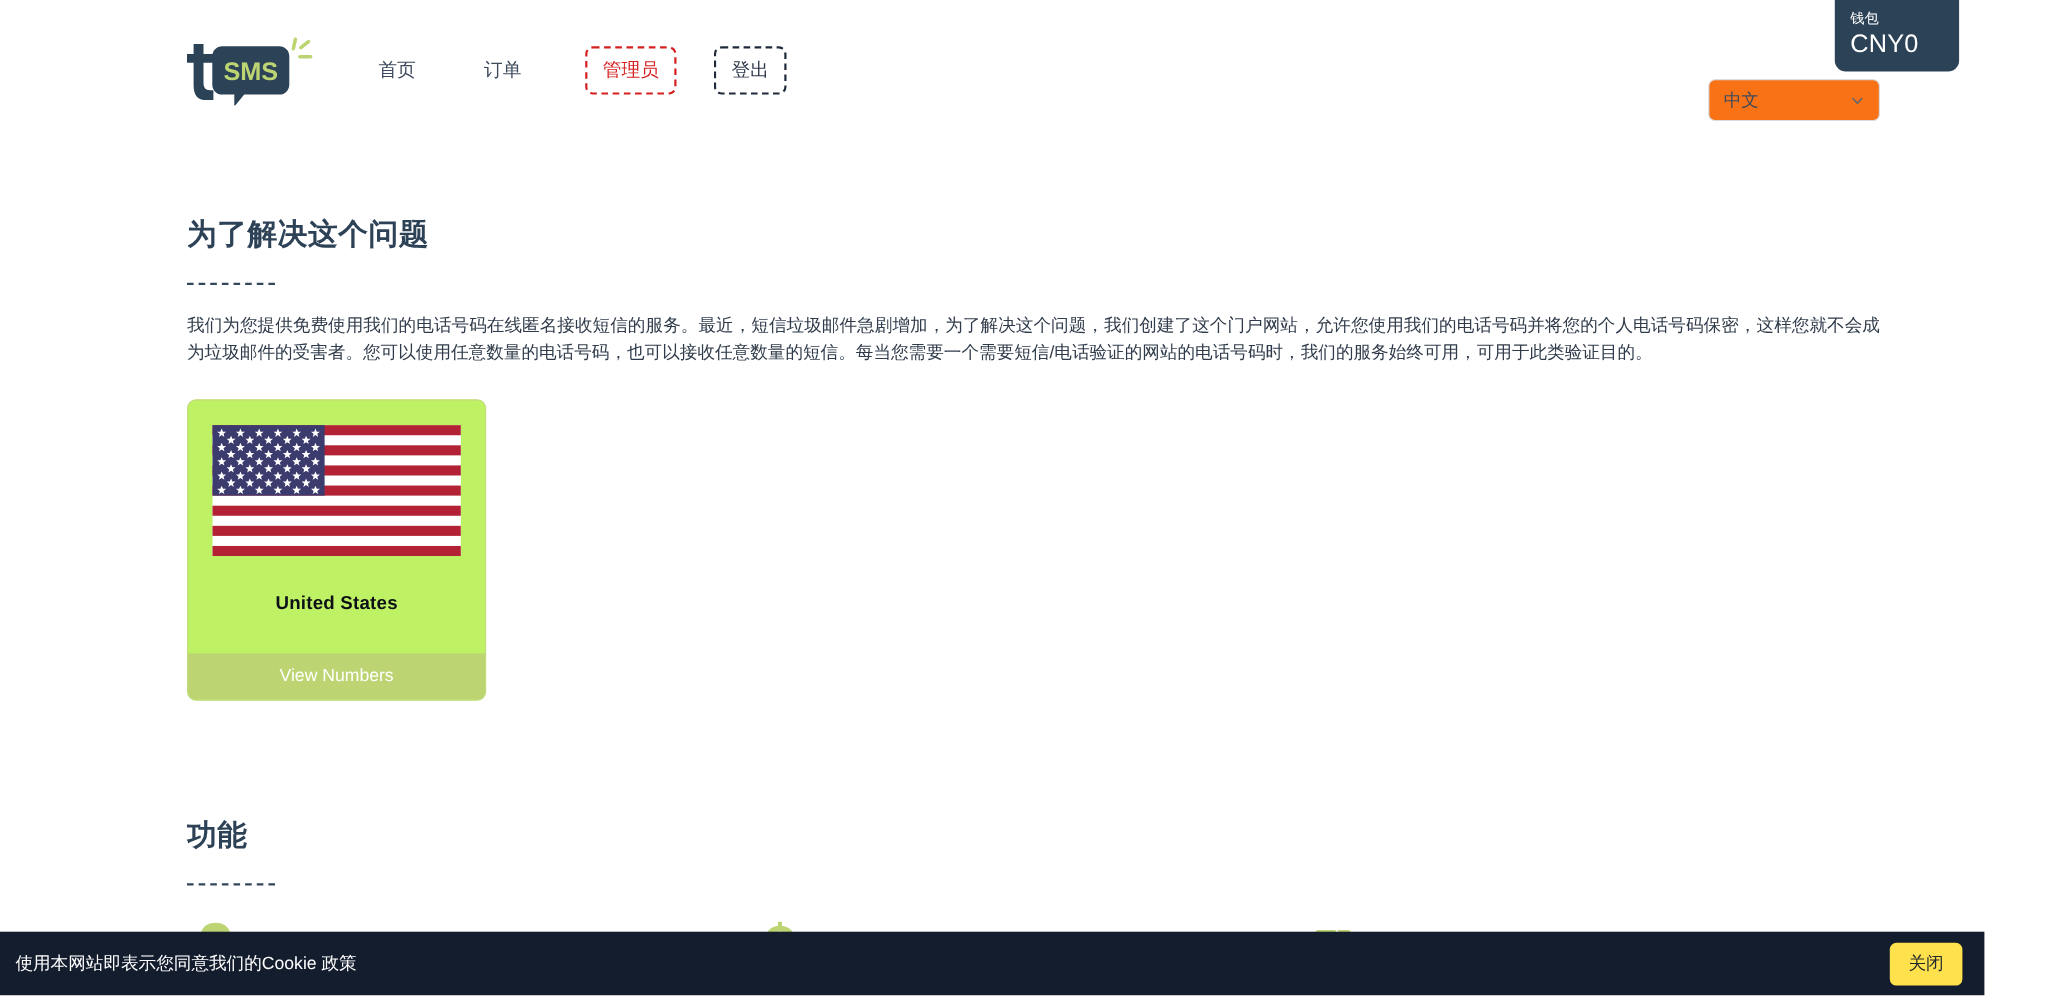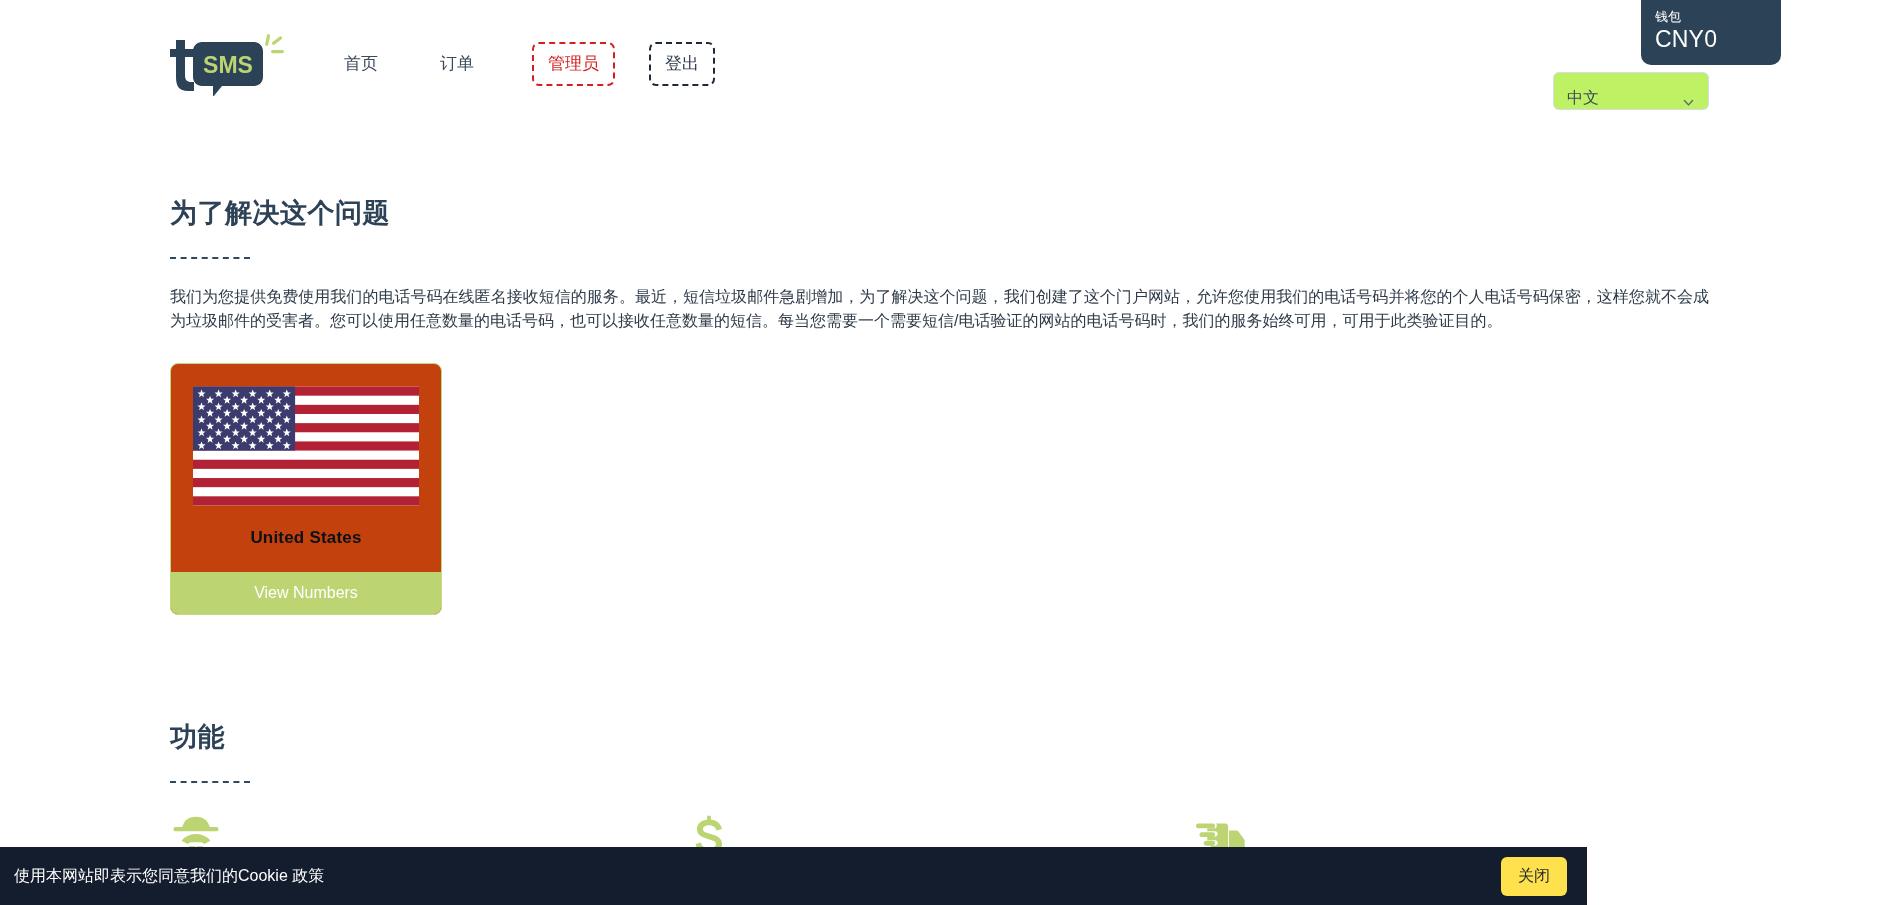--- a/index.html
+++ b/index.html
@@ -11,21 +11,21 @@
     background: #ffffff;
     font-family: "Liberation Sans", "DejaVu Sans", sans-serif;
   }
   body { position: relative; }
 
   
   .wallet-badge {
     position: absolute;
     top: 0;
     right: 98px;
-    width: 140px;
+    width: 113px;
     background: #2b4257;
     color: #ffffff;
     border-radius: 0 0 10px 10px;
     padding: 8px 14px 12px 14px;
     z-index: 40;
   }
   .wallet-label {
     font-size: 13px;
     line-height: 17px;
     font-weight: 400;
@@ -94,23 +94,23 @@
   }
 
   .lang-select {
     position: absolute;
     right: 170px;
     top: 72px;
     width: 156px;
     height: 38px;
     border: 1px solid #d7dce2;
     border-radius: 6px;
-    background: #bef264;
-    display: flex;
-    align-items: flex-end;
+    background: #f97316;
+    display: flex;
+    align-items: center;
     padding: 0 13px;
     cursor: pointer;
   }
   .lang-select .lang-value {
     font-size: 16px;
     color: #3d4a5c;
     flex: 1;
   }
   .chev {
     width: 13px; height: 13px;
@@ -152,24 +152,25 @@
   .cards-row {
     margin-top: 30px;
     display: flex;
     gap: 24px;
   }
   .country-card {
     width: 272px;
     border: 1px solid #c3d97f;
     border-radius: 8px;
     overflow: hidden;
-    background: #c2410c;
+    background: #bef264;
     display: flex;
     flex-direction: column;
     cursor: pointer;
+    gap: 11px;
   }
   .flag-wrap {
     padding: 22px 22px 0 22px;
     display: flex;
     justify-content: center;
   }
   .flag {
     width: 228px;
     height: 120px;
     display: block;
@@ -212,21 +213,21 @@
     font-weight: 700;
     color: #2d4256;
     letter-spacing: 0.4px;
   }
 
   
   .cookie-bar {
     position: absolute;
     left: 0;
     bottom: 0;
-    width: 1587px;
+    width: 1804px;
     height: 58px;
     background: #141d2e;
     display: flex;
     align-items: center;
     justify-content: space-between;
     padding: 0 20px 0 14px;
     z-index: 50;
   }
   .cookie-text {
     color: #ffffff;

